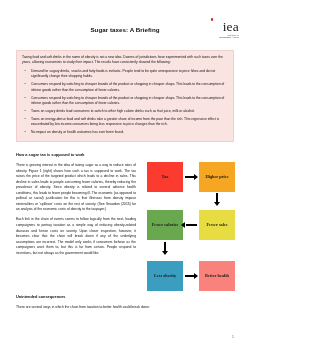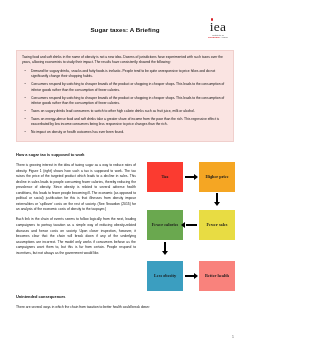--- a/index.html
+++ b/index.html
@@ -37,21 +37,21 @@
     font-size: 6.2px;
     font-weight: bold;
     letter-spacing: 0.05px;
     color: #111;
   }
   .logo {
     position: absolute;
     right: 11px;
     top: 18px;
     width: 42px;
-    text-align: center;
+    text-align: right;
     line-height: 1;
   }
   .logo-dot {
     width: 2.6px;
     height: 2.6px;
     background: #d81f26;
     border-radius: 50%;
     position: absolute;
     left: 13.5px;
     top: 0px;

